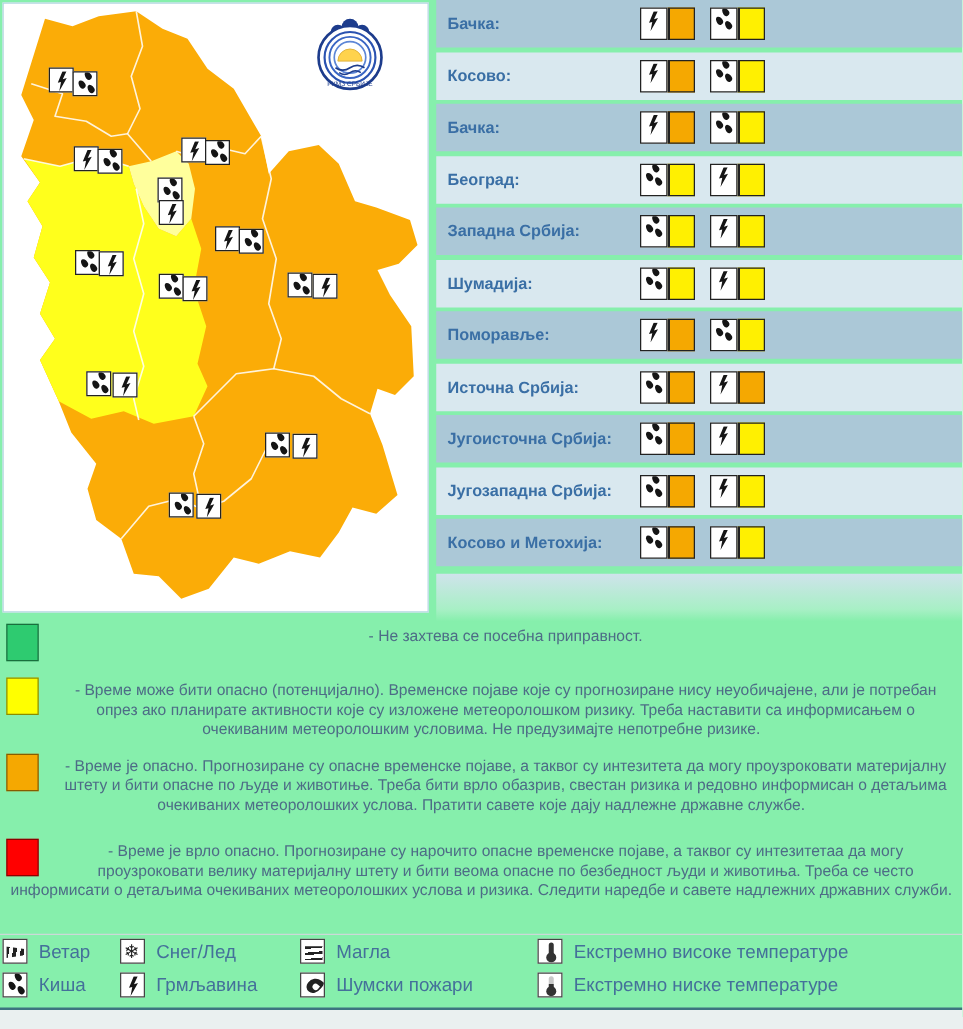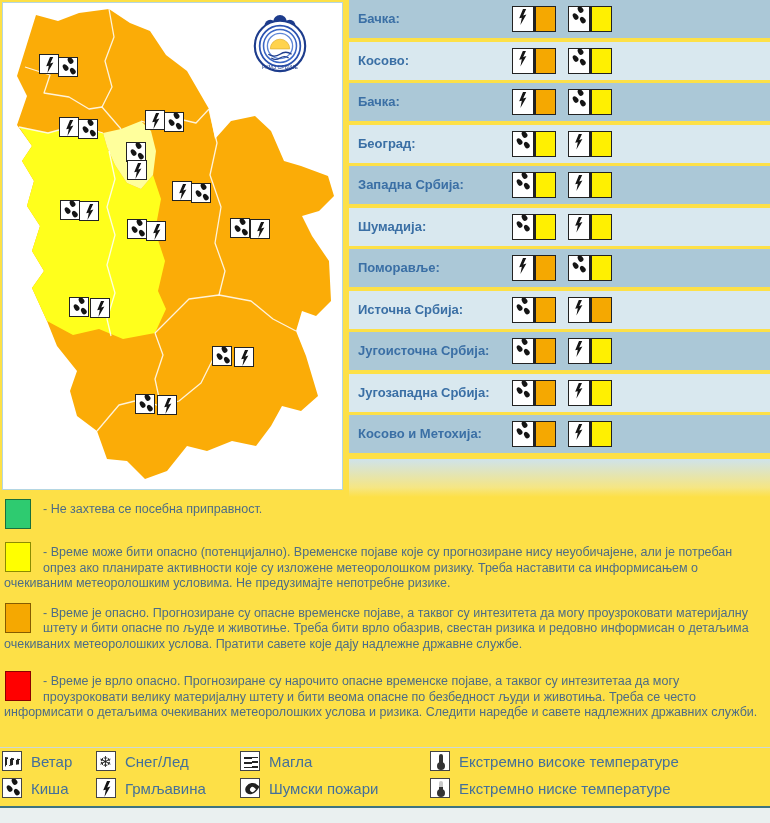--- a/index.html
+++ b/index.html
@@ -1,17 +1,17 @@
 <!DOCTYPE html>
 <html><head>
 <meta charset="utf-8">
 <style>
   html,body{margin:0;padding:0;background:#ffffff;}
   body{font-family:"Liberation Sans","DejaVu Sans",sans-serif;}
-  .stage{position:relative;width:770px;height:823px;background:#fde047;overflow:hidden;}
+  .stage{position:relative;width:770px;height:823px;background:#86efac;overflow:hidden;}
 
   
   .map-panel{position:absolute;left:2px;top:2px;width:339px;height:486px;background:#fff;border:1px solid #b4d6e2;}
   .map-svg{position:absolute;left:0;top:0;width:339px;height:486px;}
   .logo{position:absolute;left:246px;top:10px;width:62px;height:64px;}
 
   
   .iconbox{background:#fff;border:1px solid #222;position:relative;overflow:hidden;box-sizing:border-box;}
   .iconbox .glyph{position:absolute;inset:0;}
   .iconbox.thunder .glyph::before{content:"";position:absolute;left:5px;top:2px;width:10px;height:16px;background:#151515;
@@ -47,21 +47,21 @@
   .wpair.p1{left:163px;} .wpair.p2{left:219px;}
   .icell{width:22px;height:26px;}
   .lcell{width:22px;height:26px;border:1px solid #222;border-left-width:2px;box-sizing:border-box;}
   .lcell.orange{background:#f5a801;}
   .lcell.yellow{background:#fff001;}
   .panel-fade{position:absolute;left:349px;top:459px;width:421px;height:38px;
     background:linear-gradient(#cfe3eb,rgba(231,241,245,0.35) 75%,rgba(255,255,255,0));}
 
   
   .legend{position:absolute;left:4px;top:497px;width:762px;}
-  .litem{margin-bottom:9px;overflow:hidden;}
+  .litem{margin-bottom:9px;overflow:hidden;text-align:center;}
   .litem .lbox{float:left;width:26px;height:30px;border:1px solid rgba(0,0,0,0.45);margin:2px 12px 2px 1px;box-sizing:border-box;}
   .litem .ltext{display:block;padding-top:5px;font-size:12.5px;line-height:15.5px;color:#4d6c86;}
   .litem.i2{margin-bottom:17px;} .litem.i3{margin-bottom:17px;}
 
   
   .phen{position:absolute;left:0;top:750px;width:770px;height:55px;}
   .phen-top{position:absolute;left:0;top:747px;width:770px;height:1px;background:#ccd8d8;}
   .pbox{position:absolute;width:20px;height:20px;border:1px solid #444;}
   .pl{position:absolute;font-size:15px;line-height:21px;color:#44709a;white-space:nowrap;}
   .bottom-rule{position:absolute;left:0;top:806px;width:770px;height:2px;background:#3d7480;}

